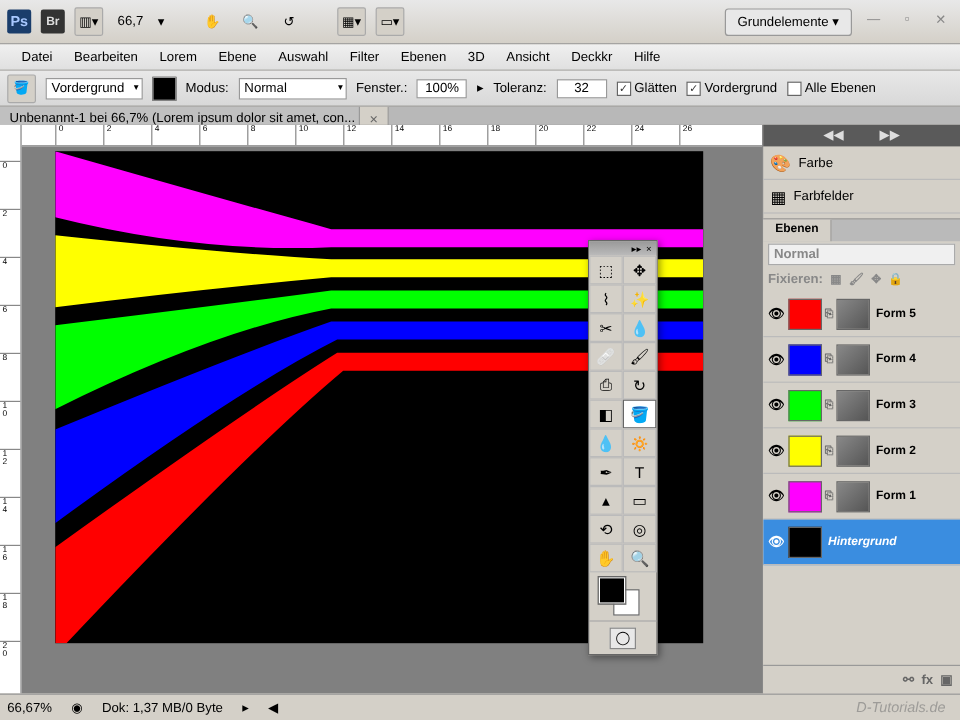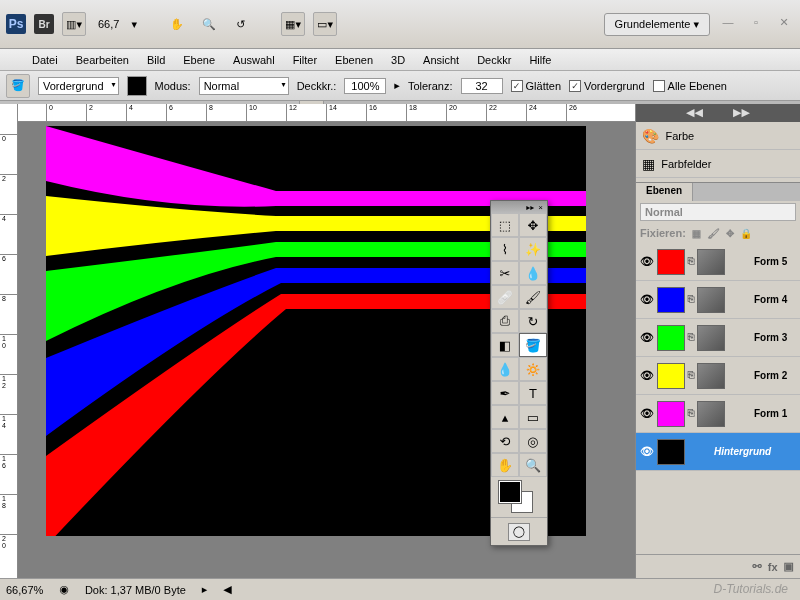--- a/index.html
+++ b/index.html
@@ -1,27 +1,27 @@
 <!DOCTYPE html>
 <html><head>
 <meta charset="utf-8">
 <style>
 * { margin: 0; padding: 0; box-sizing: border-box; font-family: Tahoma, sans-serif; font-size: 11px; }
 body { background: #000; width: 800px; height: 600px; overflow: hidden; }
 .app { background: #d4d0c8; width: 800px; height: 600px; position: relative; }
-.topbar { height: 49px; background: linear-gradient(#e8e8e8,#d4d0c8); border-bottom: 1px solid #999; display: flex; align-items: center; padding: 0 6px; gap: 8px; }
+.topbar { height: 37px; background: linear-gradient(#e8e8e8,#d4d0c8); border-bottom: 1px solid #999; display: flex; align-items: center; padding: 0 6px; gap: 8px; }
 .ps-icon { width: 20px; height: 20px; background: #1a3d6b; color: #a8c8ff; font-weight: bold; display: flex; align-items: center; justify-content: center; font-size: 12px; border-radius: 2px; }
 .br-icon { width: 20px; height: 20px; background: #333; color: #ddd; font-weight: bold; display: flex; align-items: center; justify-content: center; font-size: 10px; border-radius: 2px; }
 .tbtn { width: 24px; height: 24px; background: #d4d0c8; border: 1px solid #aaa; border-radius: 2px; display: inline-flex; align-items: center; justify-content: center; cursor: pointer; }
 .tbtn.flat { border: none; background: transparent; }
 .zoom-txt { padding: 0 4px; }
 .spacer { flex: 1; }
 .workspace-dd { padding: 4px 10px; border: 1px solid #999; background: #e8e8e8; border-radius: 3px; }
 .winbtn { width: 20px; height: 16px; color: #888; text-align: center; }
-.menubar { height: 22px; background: linear-gradient(#f0f0f0,#e0e0e0); border-bottom: 1px solid #aaa; display: flex; align-items: center; padding: 0 24px; gap: 2px; }
+.menubar { height: 22px; background: linear-gradient(#f0f0f0,#e0e0e0); border-bottom: 1px solid #aaa; display: flex; align-items: center; padding: 0 10px; gap: 2px; }
 .menu-item { padding: 3px 8px; cursor: pointer; }
 .optbar { height: 30px; background: linear-gradient(#e8e8e8,#d8d8d8); border-bottom: 1px solid #999; display: flex; align-items: center; padding: 0 6px; gap: 8px; }
 .opt-swatch { width: 20px; height: 20px; background: #000; border: 1px solid #999; }
 .opt-dd { border: 1px solid #999; background: #fff; padding: 2px 14px 2px 4px; position: relative; }
 .opt-dd::after { content: '▾'; position: absolute; right: 2px; font-size: 8px; }
 .opt-input { width: 42px; border: 1px solid #999; background: #fff; padding: 1px 3px; text-align: center; }
 .chk { display: inline-flex; align-items: center; gap: 3px; }
 .chkbox { width: 12px; height: 12px; border: 1px solid #666; background: #fff; display: inline-flex; align-items: center; justify-content: center; font-size: 9px; color: #333; }
 .tabbar { height: 20px; background: #b8b8b8; display: flex; border-bottom: 1px solid #888; }
 .doctab { padding: 3px 8px; background: #d4d0c8; border-right: 1px solid #999; display: flex; align-items: center; gap: 4px; max-width: 300px; overflow: hidden; white-space: nowrap; font-size: 10px; }
@@ -58,21 +58,21 @@
 .lock-row { height: 20px; padding: 0 4px; display: flex; align-items: center; gap: 6px; font-size: 9px; color: #888; }
 .lock-row .ico { font-size: 10px; }
 .layer-list { flex: 1; overflow: auto; background: #d4d0c8; }
 .layer { display: flex; align-items: center; height: 38px; border-bottom: 1px solid #bbb; padding: 0 2px; gap: 1px; }
 .layer.active { background: #3a8de0; color: #fff; }
 .layer.active .layer-name { font-style: italic; }
 .eye { width: 18px; text-align: center; font-size: 11px; cursor: pointer; }
 .thumb { width: 28px; height: 26px; border: 1px solid #666; background: #fff; flex-shrink: 0; }
 .linkcol { width: 10px; text-align: center; font-size: 9px; color: #666; }
 .mask-thumb { width: 28px; height: 26px; border: 1px solid #666; background: linear-gradient(135deg,#888,#555); flex-shrink: 0; }
-.layer-name { padding-left: 4px; font-size: 10px; margin-left: 24px; }
+.layer-name { padding-left: 4px; font-size: 10px; }
 .layer-footer { height: 24px; border-top: 1px solid #999; background: #d4d0c8; display: flex; align-items: center; justify-content: flex-end; gap: 6px; padding: 0 6px; font-size: 11px; color: #666; }
 .watermark { position: absolute; bottom: 4px; right: 12px; font-size: 12px; color: rgba(120,120,120,0.6); font-style: italic; text-align: center; }
 svg { display: block; }
 </style>
 </head>
 <body>
 
 <div class="app">
 
   <div class="topbar">
@@ -91,38 +91,38 @@
     <div class="spacer"></div>
     <div class="workspace-dd">Grundelemente ▾</div>
     <div class="winbtn">—</div>
     <div class="winbtn">▫</div>
     <div class="winbtn">✕</div>
   </div>
 
   <div class="menubar">
     <span class="menu-item">Datei</span>
     <span class="menu-item">Bearbeiten</span>
-    <span class="menu-item">Bild</span>
+    <span class="menu-item">Lorem</span>
     <span class="menu-item">Ebene</span>
     <span class="menu-item">Auswahl</span>
     <span class="menu-item">Filter</span>
     <span class="menu-item">Ebenen</span>
     <span class="menu-item">3D</span>
     <span class="menu-item">Ansicht</span>
     <span class="menu-item">Deckkr</span>
     <span class="menu-item">Hilfe</span>
   </div>
 
   <div class="optbar">
     <div class="tbtn">🪣</div>
     <div class="opt-dd">Vordergrund</div>
     <div class="opt-swatch"></div>
     <span>Modus:</span>
     <div class="opt-dd" style="width:90px">Normal</div>
-    <span>Deckkr.:</span>
+    <span>Fenster.:</span>
     <input class="opt-input" value="100%" style="">
     <span>▸</span>
     <span>Toleranz:</span>
     <input class="opt-input" value="32" style="">
     <span class="chk">
         <span class="chkbox">✓</span>
         <span>Glätten</span>
       </span>
     <span class="chk">
         <span class="chkbox">✓</span>

